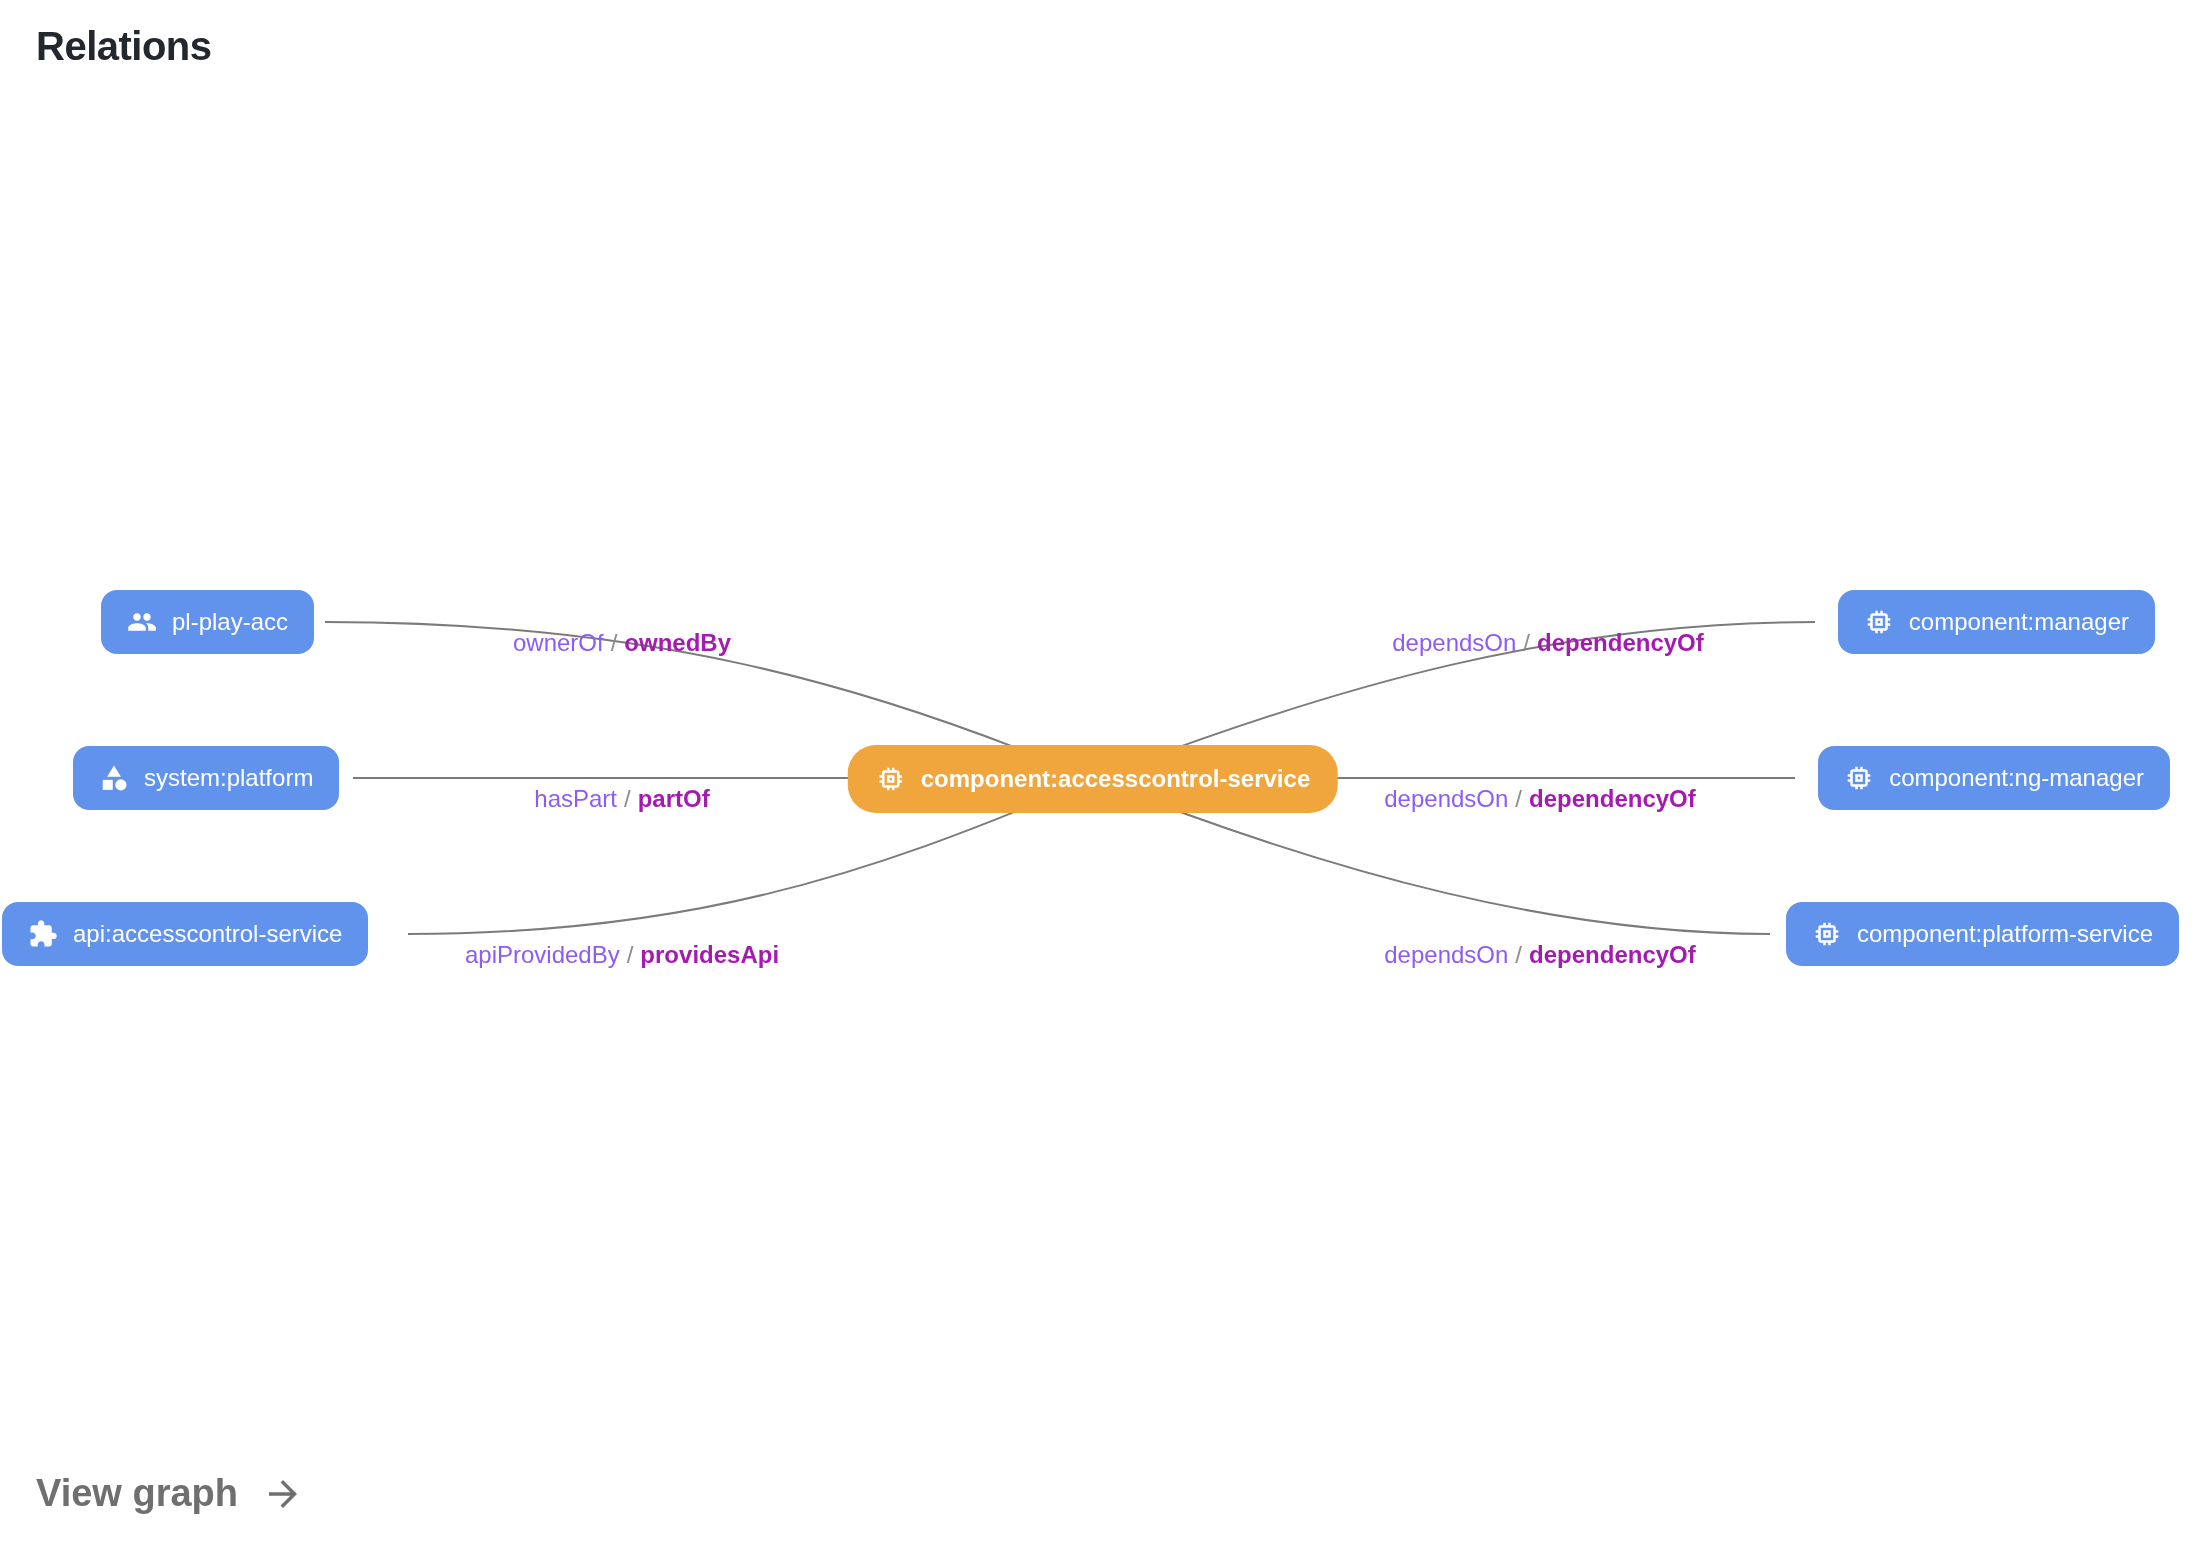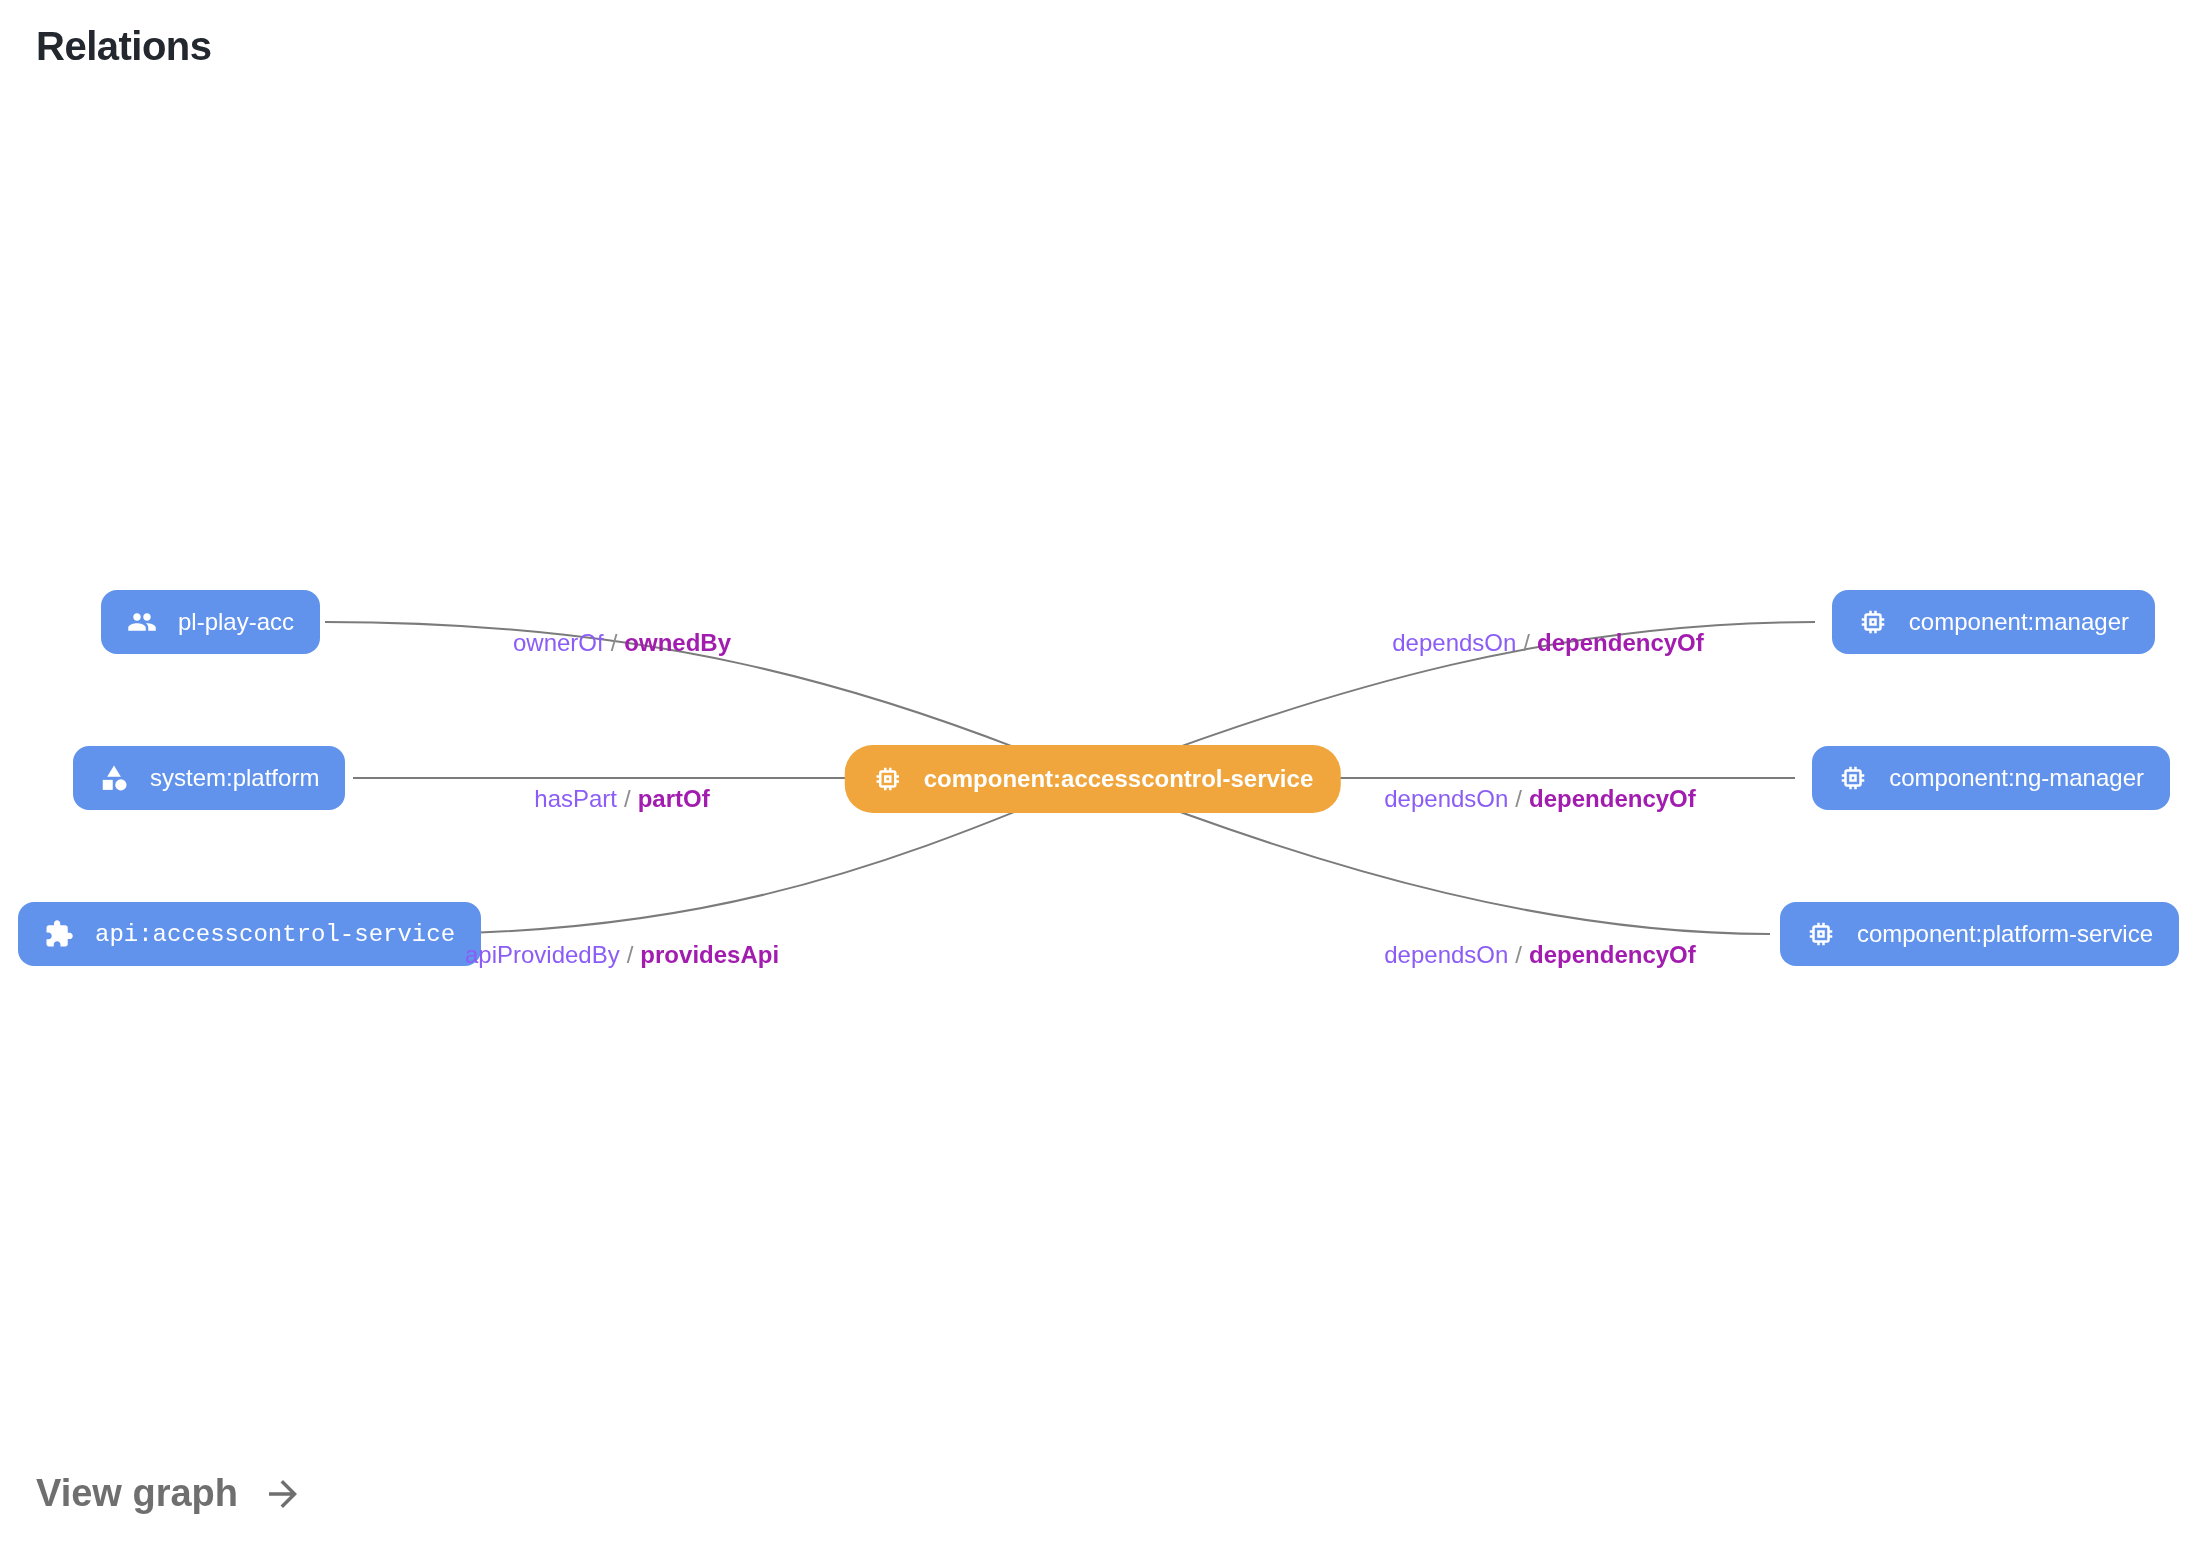--- a/index.html
+++ b/index.html
@@ -7,21 +7,21 @@
     width:2206px;height:1566px;position:relative;background:#ffffff;
     font-family:"Liberation Sans", sans-serif;overflow:hidden;
   }
   .page-title{
     position:absolute;left:36px;top:24px;
     font-size:40px;font-weight:700;color:#23272e;letter-spacing:-0.5px;
   }
   svg.edges{position:absolute;left:0;top:0;pointer-events:none;}
   svg.edges path{fill:none;stroke:#7b7b7b;stroke-width:2;}
   .node{
-    position:absolute;display:flex;align-items:center;gap:21px;
+    position:absolute;display:flex;align-items:center;gap:15px;
     height:64px;padding:0 26px;border-radius:16px;
     background:#6293ec;color:#ffffff;font-size:24px;white-space:nowrap;
     transform:translateY(-50%);cursor:pointer;box-sizing:border-box;
   }
   .node .icon{display:flex;align-items:center;justify-content:center;width:30px;height:30px;flex:0 0 auto;}
   .node .icon svg{width:30px;height:30px;fill:#ffffff;}
   .node.center{
     background:#f0a63c;font-weight:700;height:68px;padding:0 28px;
     border-radius:28px;transform:translate(-50%,-50%);
   }
@@ -66,21 +66,21 @@
   <span class="icon">
     <svg viewBox="0 0 24 24">
         <path d="M12 2l-5.5 9h11L12 2z"></path>
         <circle cx="17.5" cy="17.5" r="4.5"></circle>
         <path d="M3 13.5h8v8H3v-8z"></path>
       </svg>
   </span>
   <span class="node-label">system:platform</span>
 </div>
 
-<div class="node" style="left:18px;top:934px;font-family:Liberation Mono, monospace;">
+<div class="node" style="left:2px;top:934px;">
   <span class="icon">
     <svg viewBox="0 0 24 24">
         <path d="M20.5 11H19V7c0-1.1-.9-2-2-2h-4V3.5C13 2.12 11.88 1 10.5 1S8 2.12 8 3.5V5H4c-1.1 0-1.99.9-1.99 2v3.8H3.5c1.49 0 2.7 1.21 2.7 2.7s-1.21 2.7-2.7 2.7H2V20c0 1.1.9 2 2 2h3.8v-1.5c0-1.49 1.21-2.7 2.7-2.7 1.49 0 2.7 1.21 2.7 2.7V22H17c1.1 0 2-.9 2-2v-4h1.5c1.38 0 2.5-1.12 2.5-2.5S21.88 11 20.5 11z"></path>
       </svg>
   </span>
   <span class="node-label">api:accesscontrol-service</span>
 </div>
 
 <div class="node center" style="left:1093px;top:779px;">
   <span class="icon">

